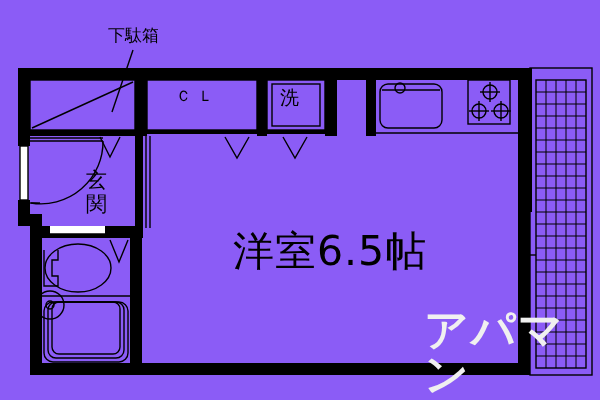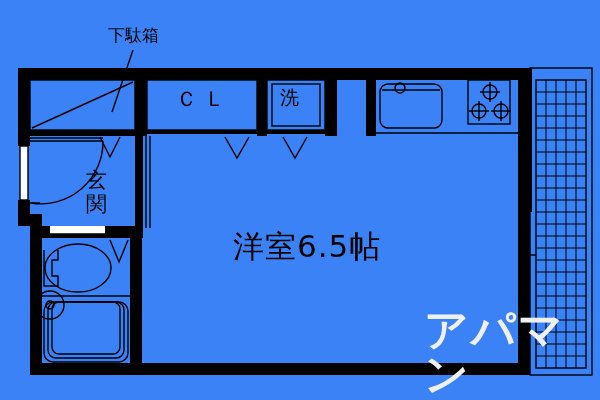--- a/index.html
+++ b/index.html
@@ -7,21 +7,21 @@
     padding: 0;
     background: #ffffff;
   }
   body {
     font-family: "DejaVu Sans", "Liberation Sans", sans-serif;
   }
   #plan {
     position: relative;
     width: 600px;
     height: 400px;
-    background: #3b82f6;
+    background: #8b5cf6;
     overflow: hidden;
   }
   #plan svg {
     position: absolute;
     left: 0;
     top: 0;
   }
   .lbl {
     position: absolute;
     color: #000000;
@@ -32,21 +32,21 @@
   }
   .lbl-shoebox {
     left: 108px;
     top: 27px;
     font-size: 17px;
     letter-spacing: 0px;
   }
   .lbl-cl {
     left: 176px;
     top: 89px;
-    font-size: 21px;
+    font-size: 15px;
     letter-spacing: 7px;
     font-family: "DejaVu Sans", "Liberation Sans", sans-serif;
   }
   .lbl-wash {
     left: 280px;
     top: 88px;
     font-size: 19px;
   }
   .lbl-genkan1 {
     left: 86px;
@@ -54,21 +54,21 @@
     font-size: 21px;
   }
   .lbl-genkan2 {
     left: 86px;
     top: 194px;
     font-size: 21px;
   }
   .lbl-room {
     left: 233px;
     top: 231px;
-    font-size: 31px;
+    font-size: 41px;
     letter-spacing: 1px;
   }
   .wm {
     position: absolute;
     color: #f0f0f0;
     font-weight: bold;
     font-size: 44px;
     letter-spacing: 2px;
     line-height: 1;
     user-select: none;

